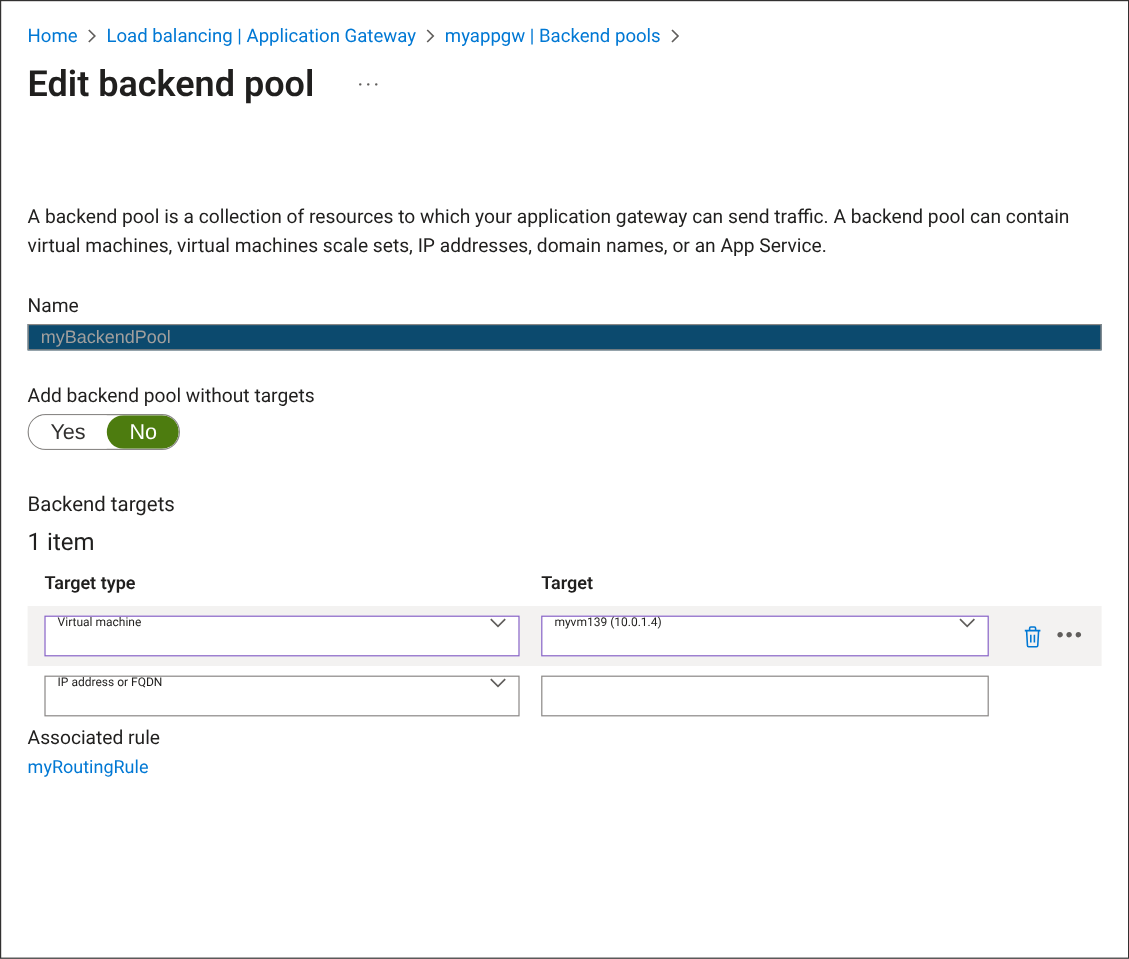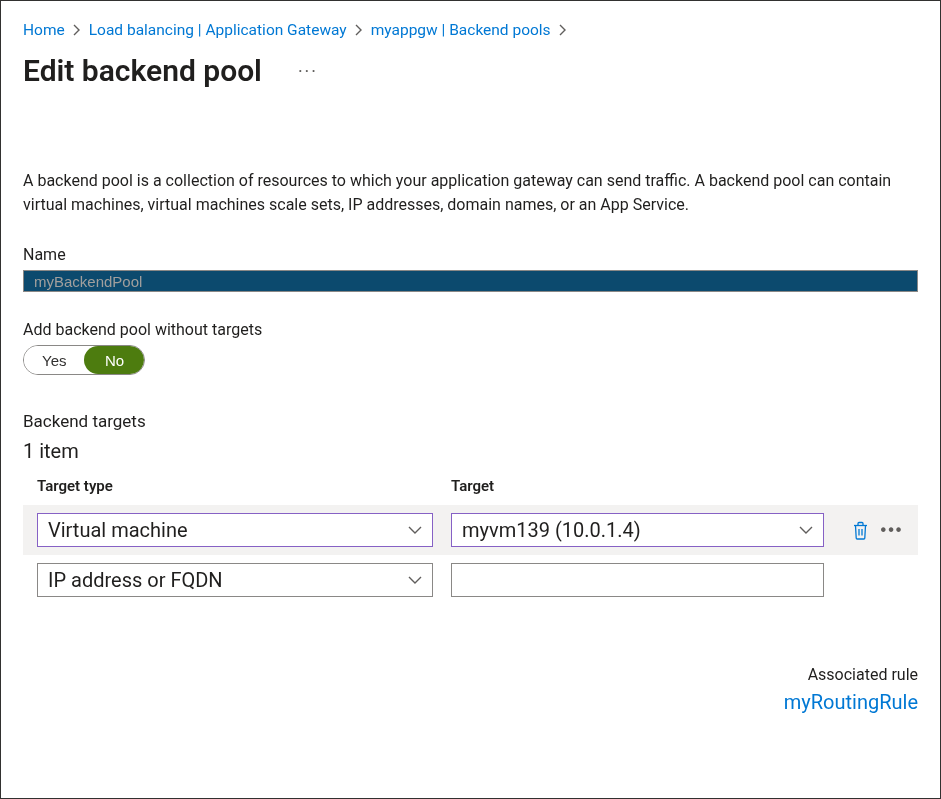--- a/index.html
+++ b/index.html
@@ -91,21 +91,21 @@
     overflow: hidden;
     height: 30px;
     margin-bottom: 36px;
   }
   .pill-option {
     display: flex;
     align-items: center;
     justify-content: center;
     min-width: 60px;
     padding: 0 18px;
-    font-size: 15px;
+    font-size: 18px;
     cursor: pointer;
     background: #ffffff;
     color: #323130;
     border: none;
   }
   .pill-option.active {
     background: #4d7c0f;
     color: #ffffff;
     border-radius: 16px;
   }
@@ -144,27 +144,27 @@
     gap: 18px;
     padding: 8px 14px;
   }
   .targets-row.highlight {
     background: #f3f2f1;
   }
 
   .select-box {
     position: relative;
     display: flex;
-    align-items: center;
+    align-items: flex-start;
     justify-content: space-between;
     height: 34px;
     border: 1px solid #8a8886;
     background: #ffffff;
     padding: 0 10px;
-    font-size: 20px;
+    font-size: 10px;
     color: #201f1e;
     cursor: pointer;
   }
   .select-box.accent {
     border: 1px solid #8661c5;
   }
   .select-box .chev {
     color: #605e5c;
   }
   .select-box.empty .value { color: transparent; }
@@ -185,30 +185,28 @@
     cursor: pointer;
     color: #0078d4;
     background: transparent;
     border: none;
     padding: 0;
   }
   .icon-btn.more { color: #605e5c; letter-spacing: 2px; font-size: 16px; font-weight: bold; }
 
   
   .assoc-section {
-    margin-top: 60px;
-    text-align: right;
   }
   .assoc-label {
     font-size: 16px;
     color: #201f1e;
     margin-bottom: 6px;
   }
   .assoc-link {
-    font-size: 20px;
+    font-size: 15px;
   }
 
   svg { display: block; }
 </style>
 </head>
 <body>
 
 
 
 

